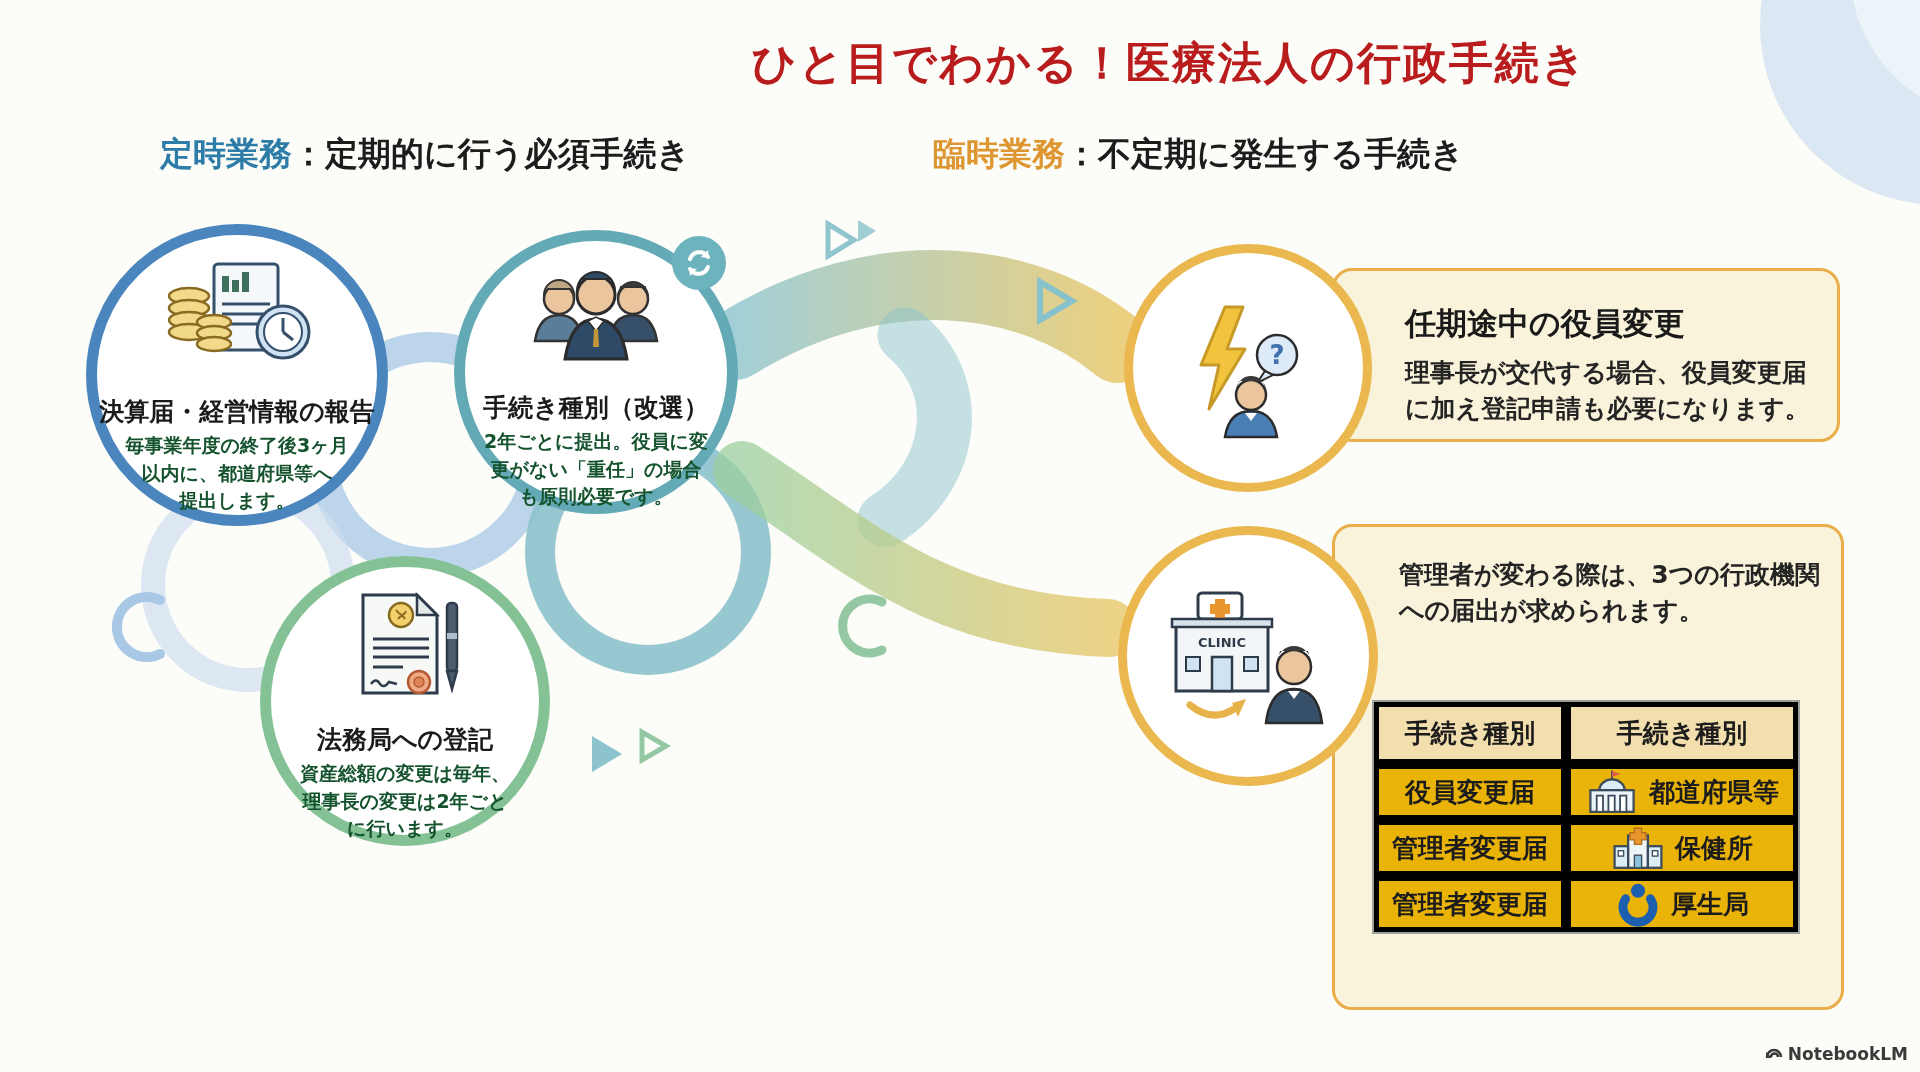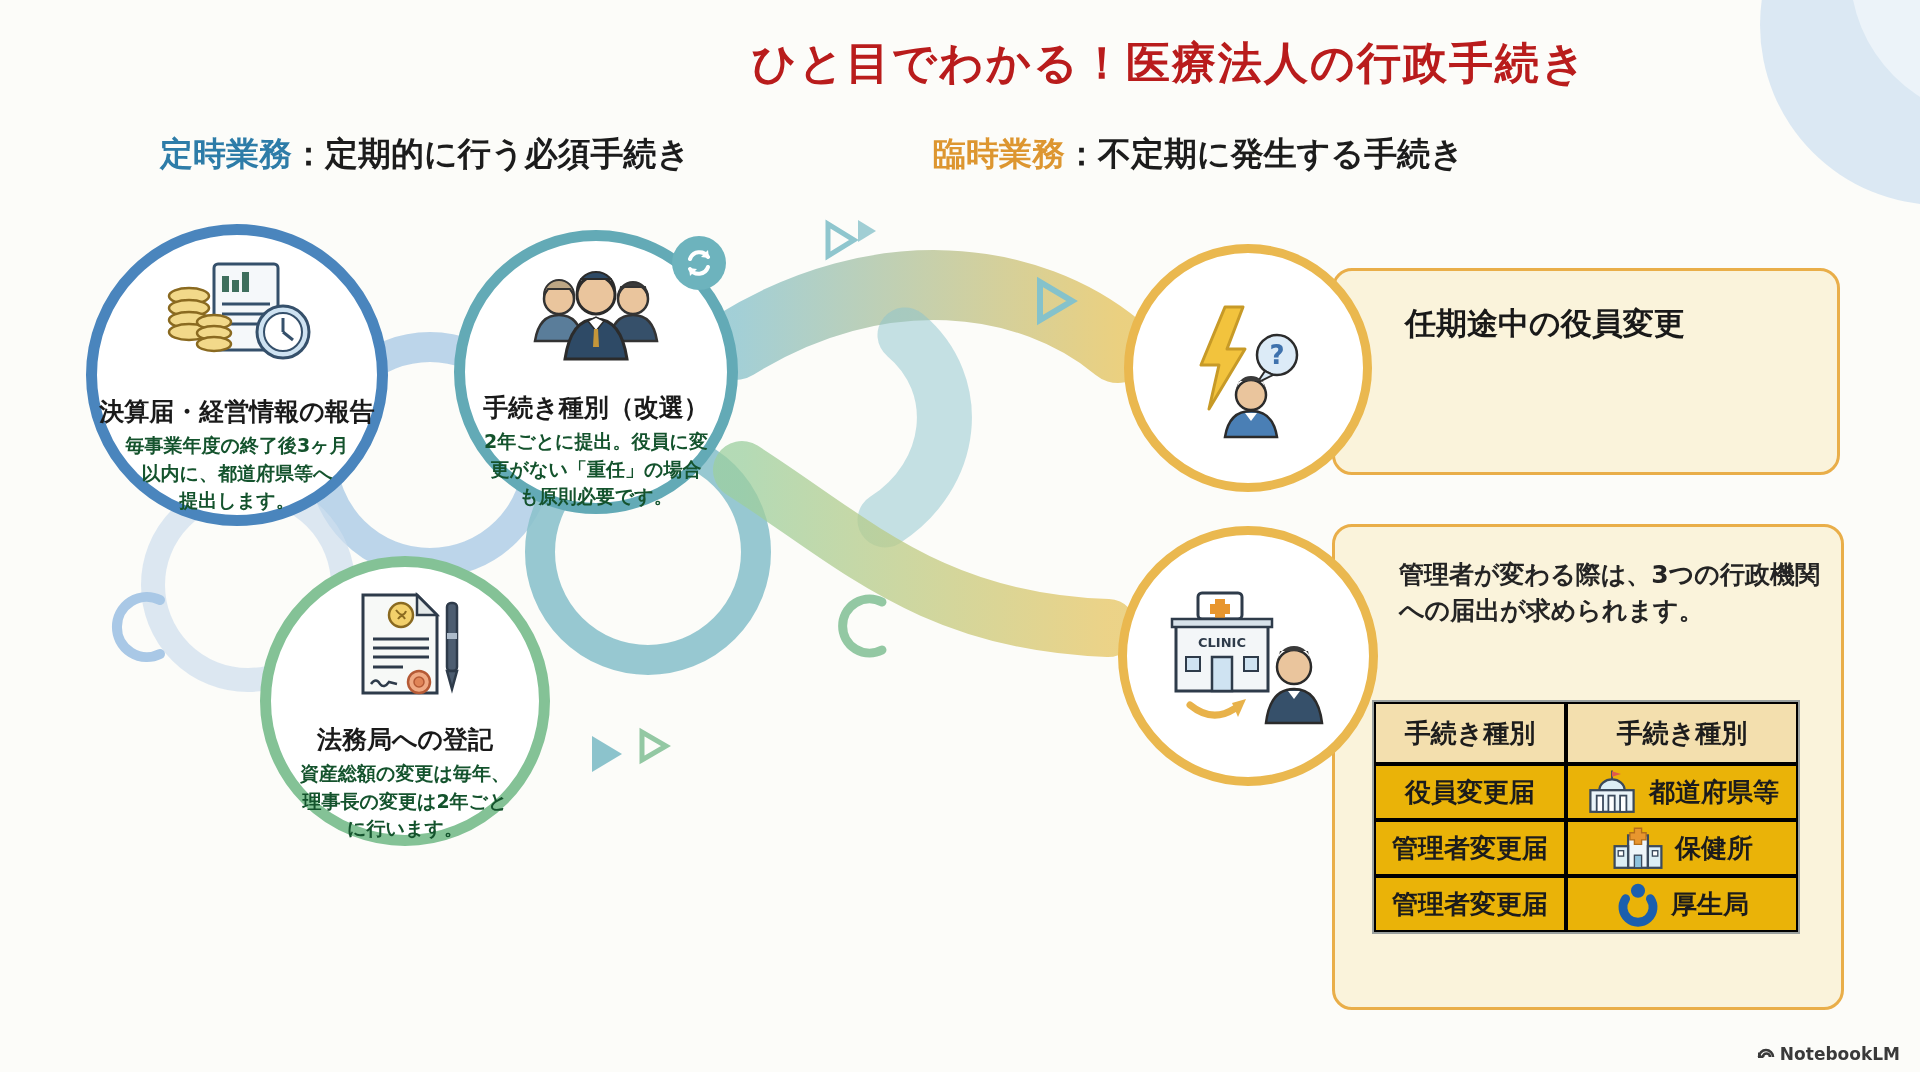--- a/index.html
+++ b/index.html
@@ -28,25 +28,25 @@
     display:flex;align-items:center;justify-content:center;z-index:6;}
 
   .card{position:absolute;background:#faf3db;border:3px solid #e9ae49;border-radius:20px;
     box-sizing:border-box;z-index:3;}
   .card h3{font-size:31px;font-weight:bold;color:#191919;margin:0 0 10px;white-space:nowrap;}
   .card .body{font-size:25px;line-height:1.42;font-weight:600;color:#242424;white-space:pre-line;}
 
   .proc-table{position:absolute;display:grid;grid-template-columns:192px 232px;background:#ffffff;
     border:2px solid #9aa09e;z-index:4;}
   .proc-table .cell{display:flex;align-items:center;justify-content:center;gap:10px;
-    border:2px solid #000000;box-sizing:border-box;font-size:26px;font-weight:bold;color:#1c1c1c;}
+    border:5px solid #000000;box-sizing:border-box;font-size:26px;font-weight:bold;color:#1c1c1c;}
   .proc-table .head{background:#f3dfae;height:62px;}
   .proc-table .rowc{height:56px;background:#eab308;}
 
-  .watermark{position:absolute;right:20px;bottom:8px;display:flex;align-items:center;gap:5px;
+  .watermark{position:absolute;right:12px;bottom:8px;display:flex;align-items:center;gap:5px;
     font-size:17px;font-weight:bold;color:#3a3a3a;z-index:7;}
 </style>
 </head>
 <body>
 
 <div class="canvas">
 
   <svg class="decor" width="1920" height="1072" viewBox="0 0 1920 1072">
     <defs>
       <linearGradient id="sw1" x1="0" y1="0" x2="1" y2="0">
@@ -167,22 +167,24 @@
         <path d="M 102 82 L 112 82 L 107 100 Z" fill="#4d5d70" stroke="#2e3b4a" stroke-width="2.5"></path>
         <rect x="102" y="44" width="10" height="6" fill="#aebccb"></rect>
       </svg>
     </div>
     <h3>法務局への登記</h3>
     <div class="body">資産総額の変更は毎年、
 理事長の変更は2年ごと
 に行います。</div>
   </div>
 
-  <div class="card" style="left:1332px;top:268px;width:508px;height:207px;padding:32px 20px 0 70px;">
+  <div class="card" style="left:1332px;top:268px;width:508px;height:174px;padding:32px 20px 0 70px;">
     <h3>任期途中の役員変更</h3>
+    <div class="body">理事長が交代する場合、役員変更届
+に加え登記申請も必要になります。</div>
   </div>
   <div class="circle c-orange" style="left:1124px;top:244px;width:248px;height:248px;justify-content:center;">
     <div class="icon-wrap">
       <svg width="150" height="150" viewBox="0 0 150 150">
         <path d="M 52 14 L 28 72 L 46 72 L 36 116 L 72 56 L 54 56 L 70 14 Z" fill="#f2c33d" stroke="#c79a27" stroke-width="3" stroke-linejoin="round"></path>
         <circle cx="104" cy="62" r="20" fill="#dcebf7" stroke="#2b2b2b" stroke-width="2.5"></circle>
         <path d="M 92 78 L 84 90 L 100 82 Z" fill="#dcebf7" stroke="#2b2b2b" stroke-width="2"></path>
         <text x="104" y="71" text-anchor="middle" font-size="26" font-weight="bold" fill="#3f72ad" font-family="DejaVu Sans, sans-serif">?</text>
         <circle cx="78" cy="102" r="15" fill="#eac59d" stroke="#2b2b2b" stroke-width="2.5"></circle>
         <path d="M 63 98 A 15 15 0 0 1 93 98 L 90 88 L 66 88 Z" fill="#3a3a3a"></path>

